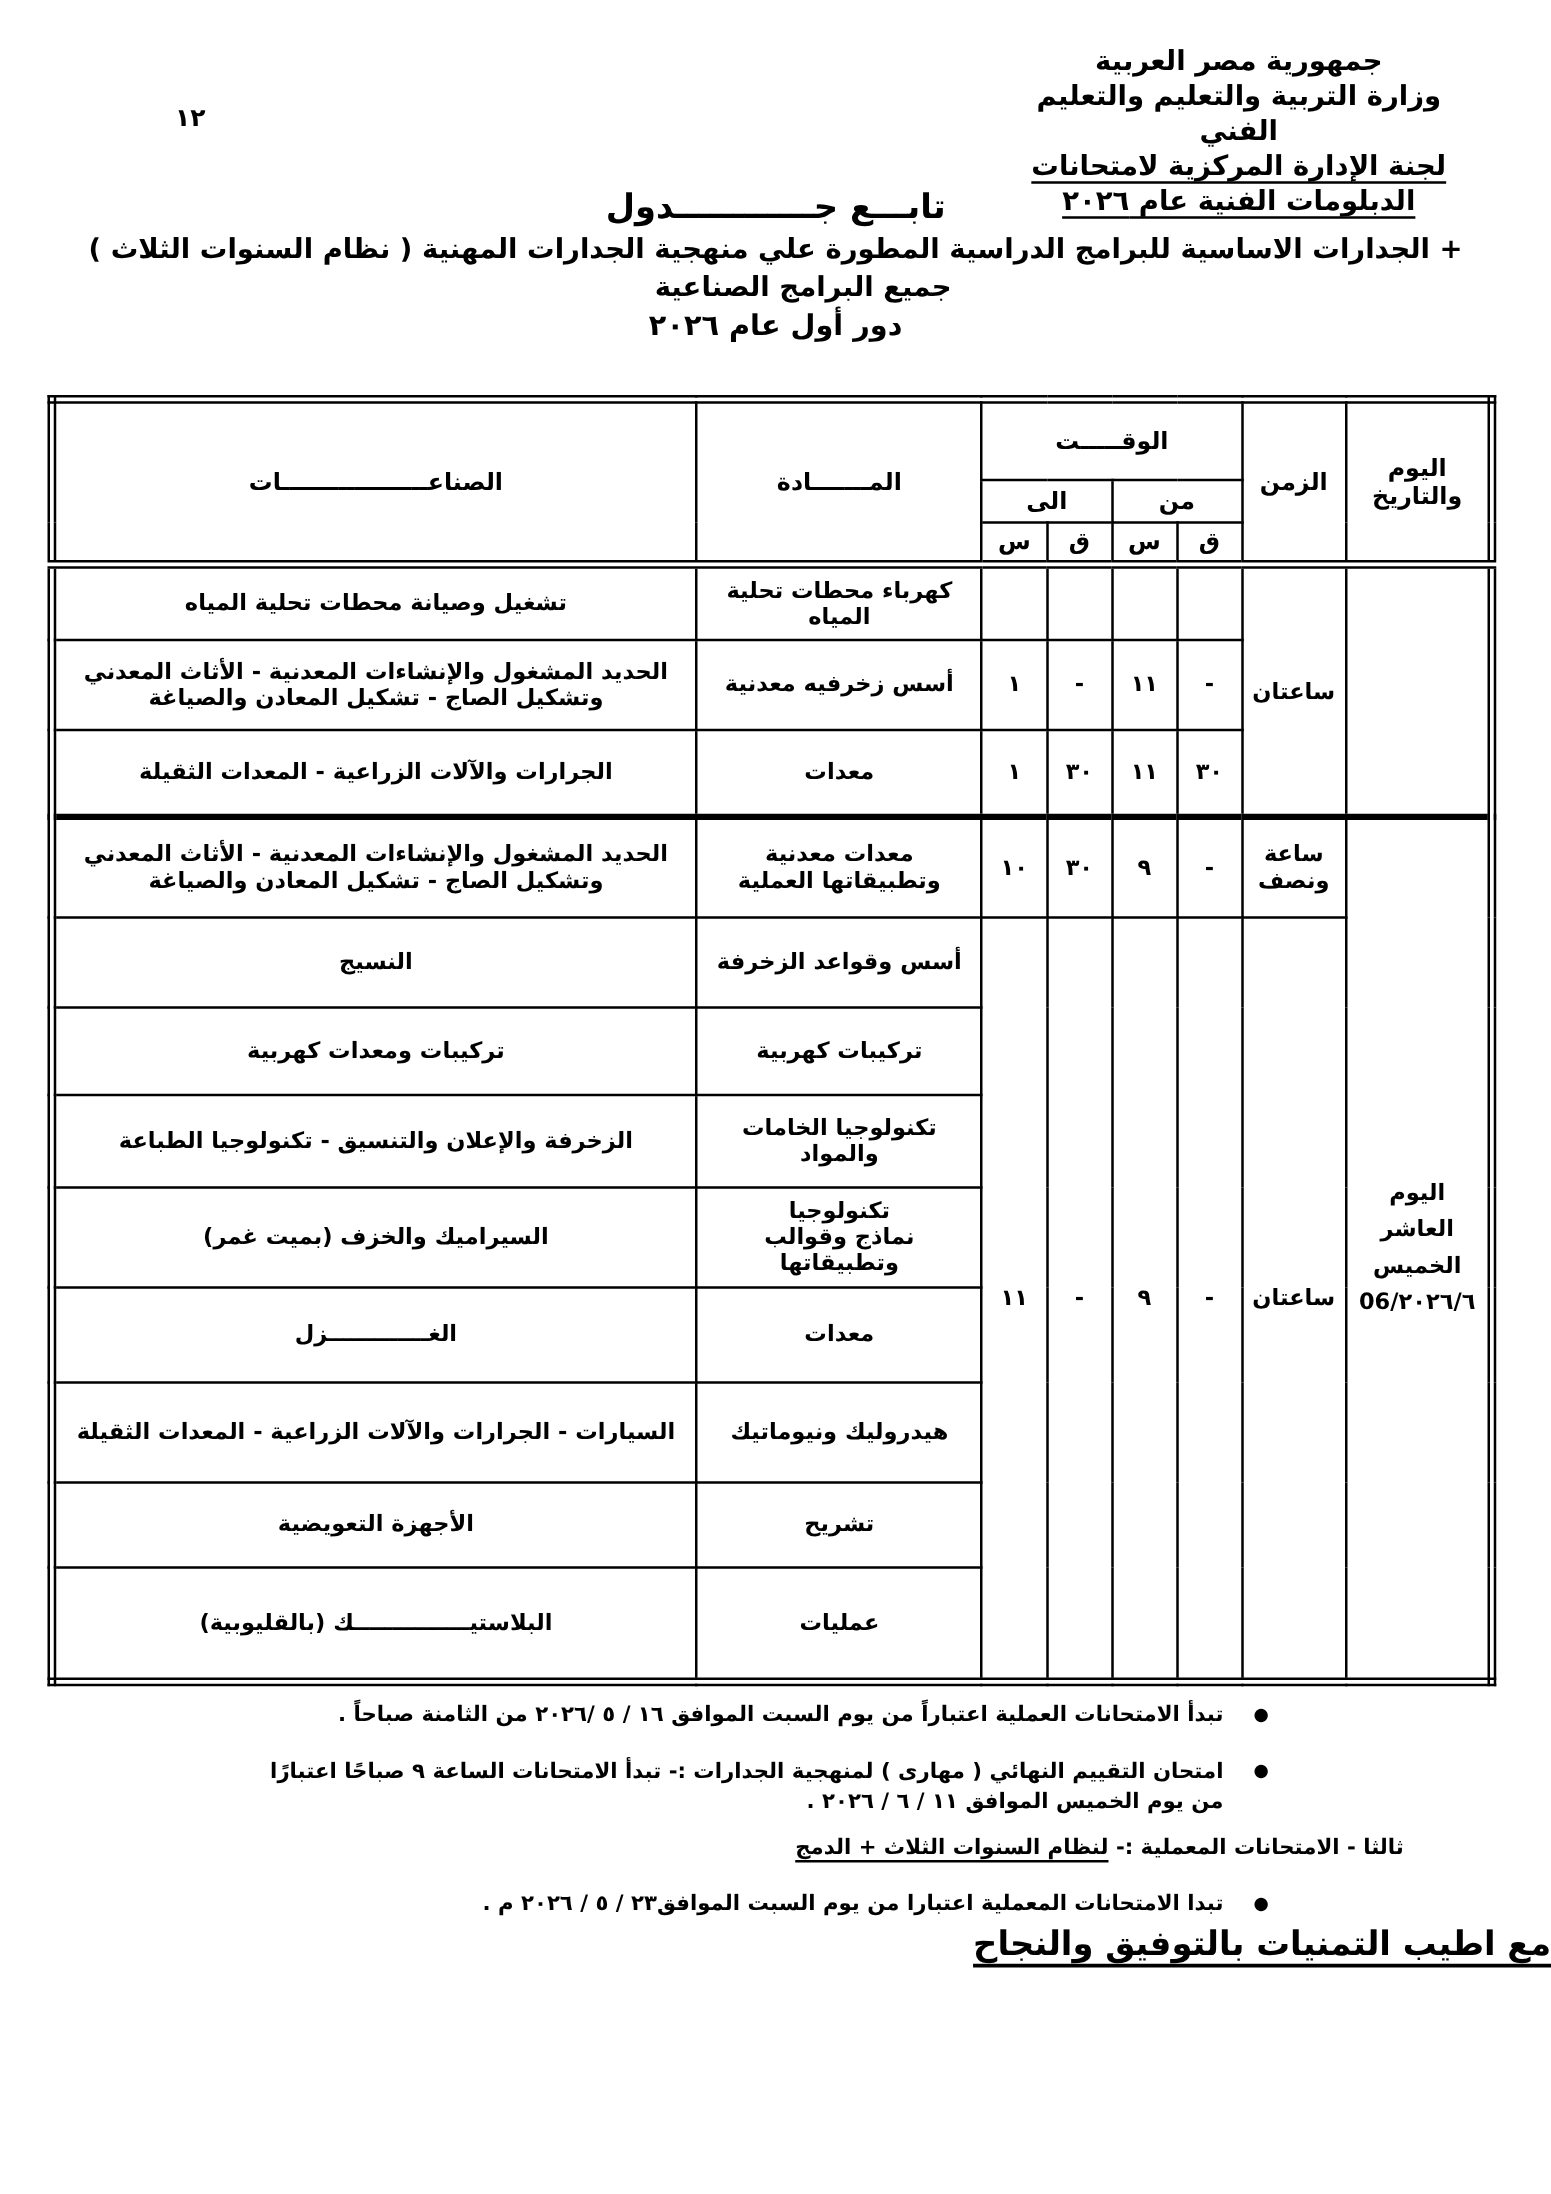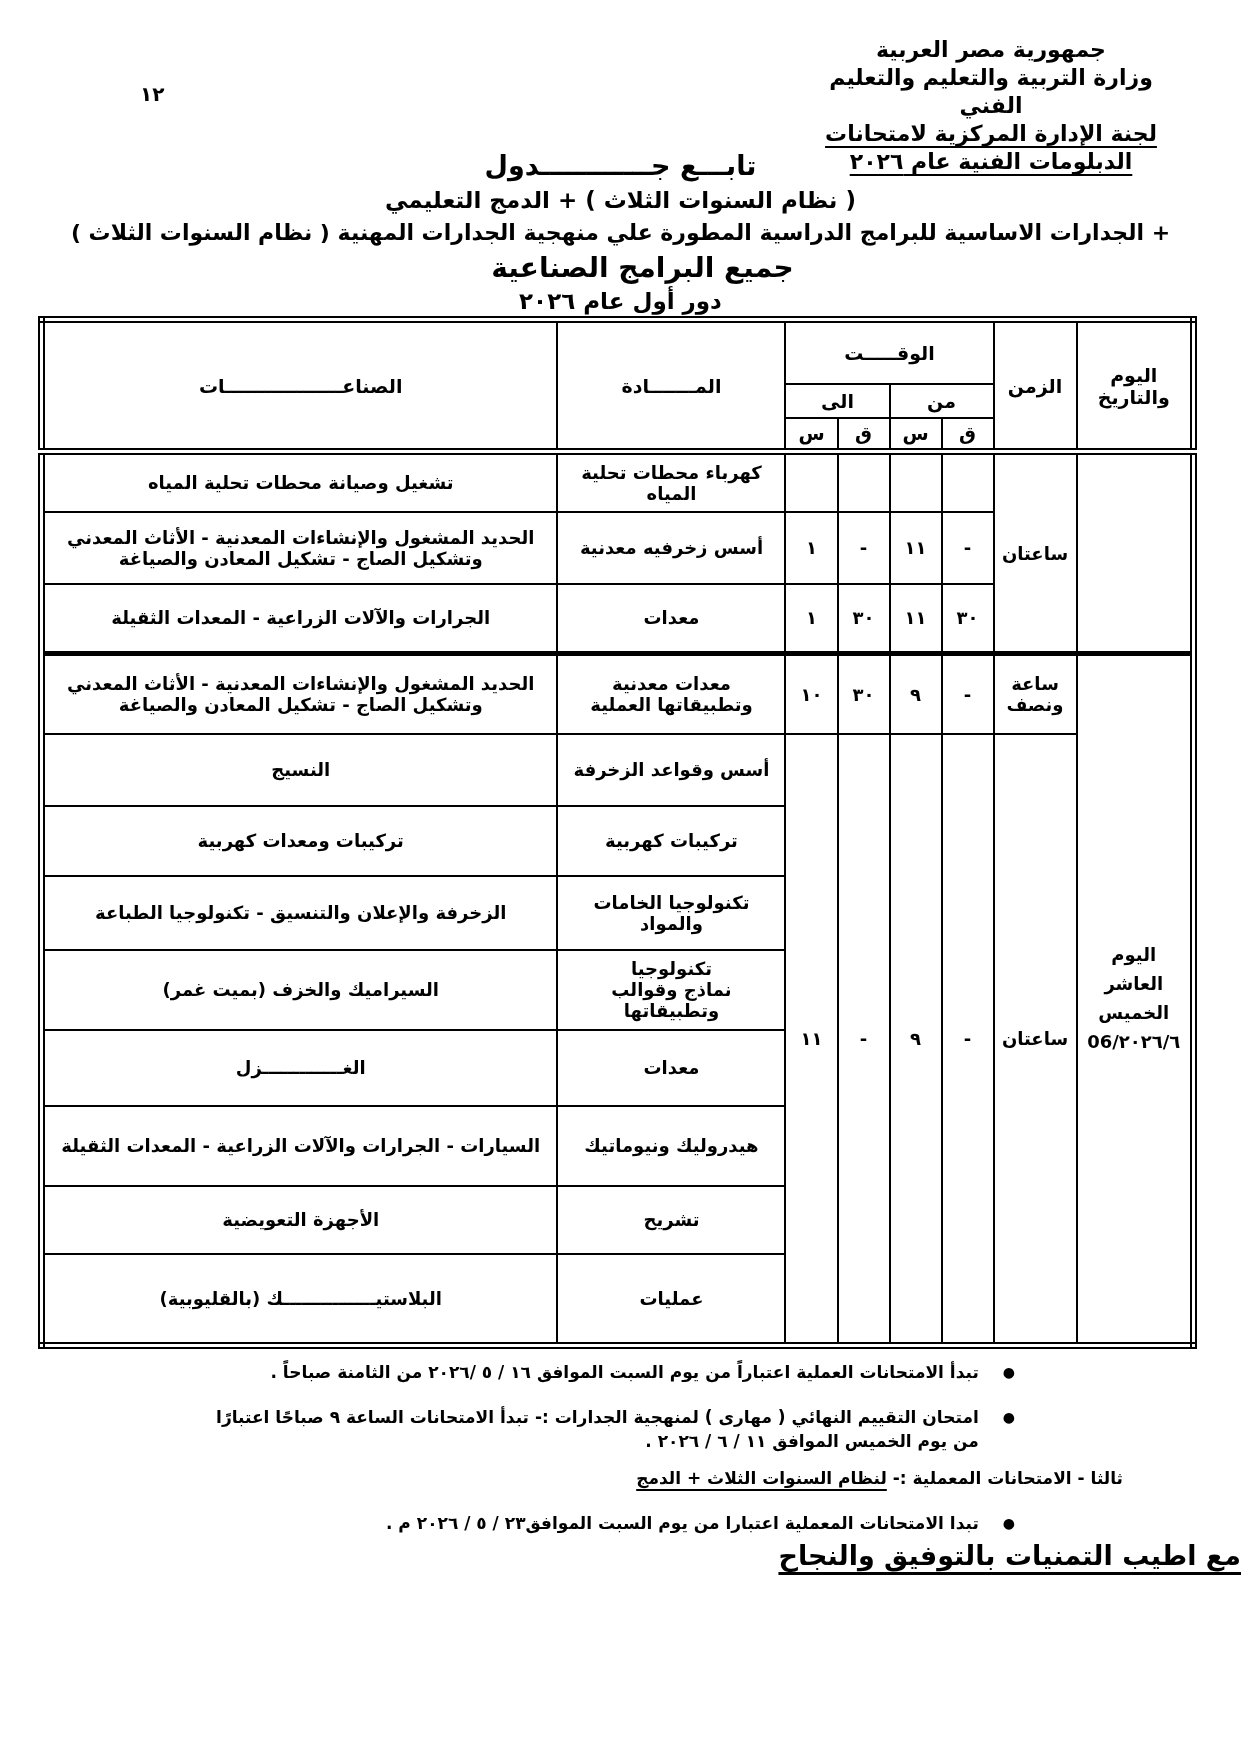--- a/index.html
+++ b/index.html
@@ -31,21 +31,21 @@
 
   
   .title-block{
     position:absolute;top:150px;left:0;width:100%;
     text-align:center;line-height:1.18;
   }
   .t1{font-size:27px;margin-bottom:5px;}
   .t2{font-size:24px;margin-bottom:6px;}
   .t3{font-size:23px;margin-bottom:6px;}
   .t4{font-size:22px;margin-bottom:5px;}
-  .t5{font-size:28px;margin-bottom:4px;margin-left:44px;}
+  .t5{font-size:22px;margin-bottom:4px;margin-left:44px;}
   .t6{font-size:23px;}
 
   
   table.schedule{
     position:absolute;top:316px;right:44px;
     width:1152px;
     border-collapse:collapse;table-layout:fixed;
     border:7px double #000;
   }
   table.schedule th, table.schedule td{
@@ -96,21 +96,20 @@
 
   <div class="letterhead">
     <div>جمهورية مصر العربية</div>
     <div>وزارة التربية والتعليم والتعليم الفني</div>
     <div class="u">لجنة الإدارة المركزية لامتحانات</div>
     <div class="u">الدبلومات الفنية عام ٢٠٢٦</div>
   </div>
 
   <div class="title-block">
     <div class="t1">تابـــع جــــــــــــدول</div>
-    <div class="t3">( نظام السنوات الثلاث ) +  الدمج التعليمي</div>
     <div class="t4">+ الجدارات الاساسية للبرامج الدراسية المطورة علي منهجية الجدارات المهنية ( نظام السنوات الثلاث )</div>
     <div class="t5">جميع البرامج الصناعية</div>
     <div class="t6">دور أول عام ٢٠٢٦</div>
   </div>
 
   <table class="schedule">
     <colgroup>
       <col style="width:117px">
         <col style="width:83px">
       <col style="width:52px">

